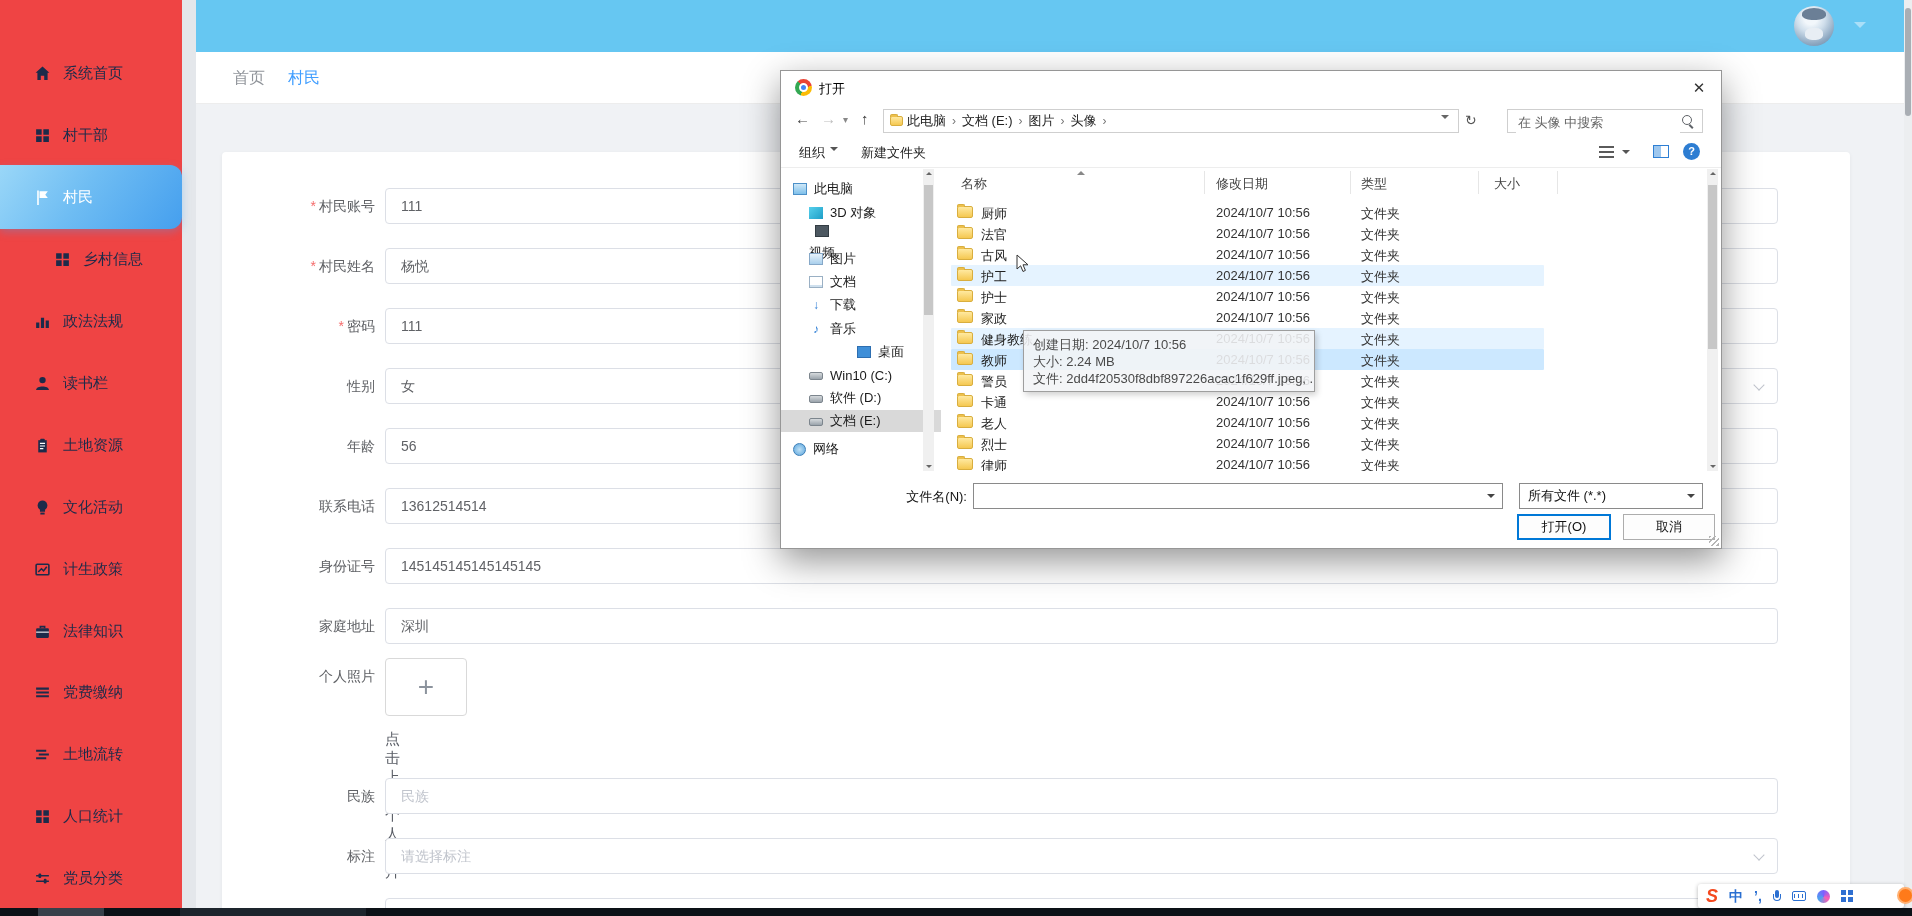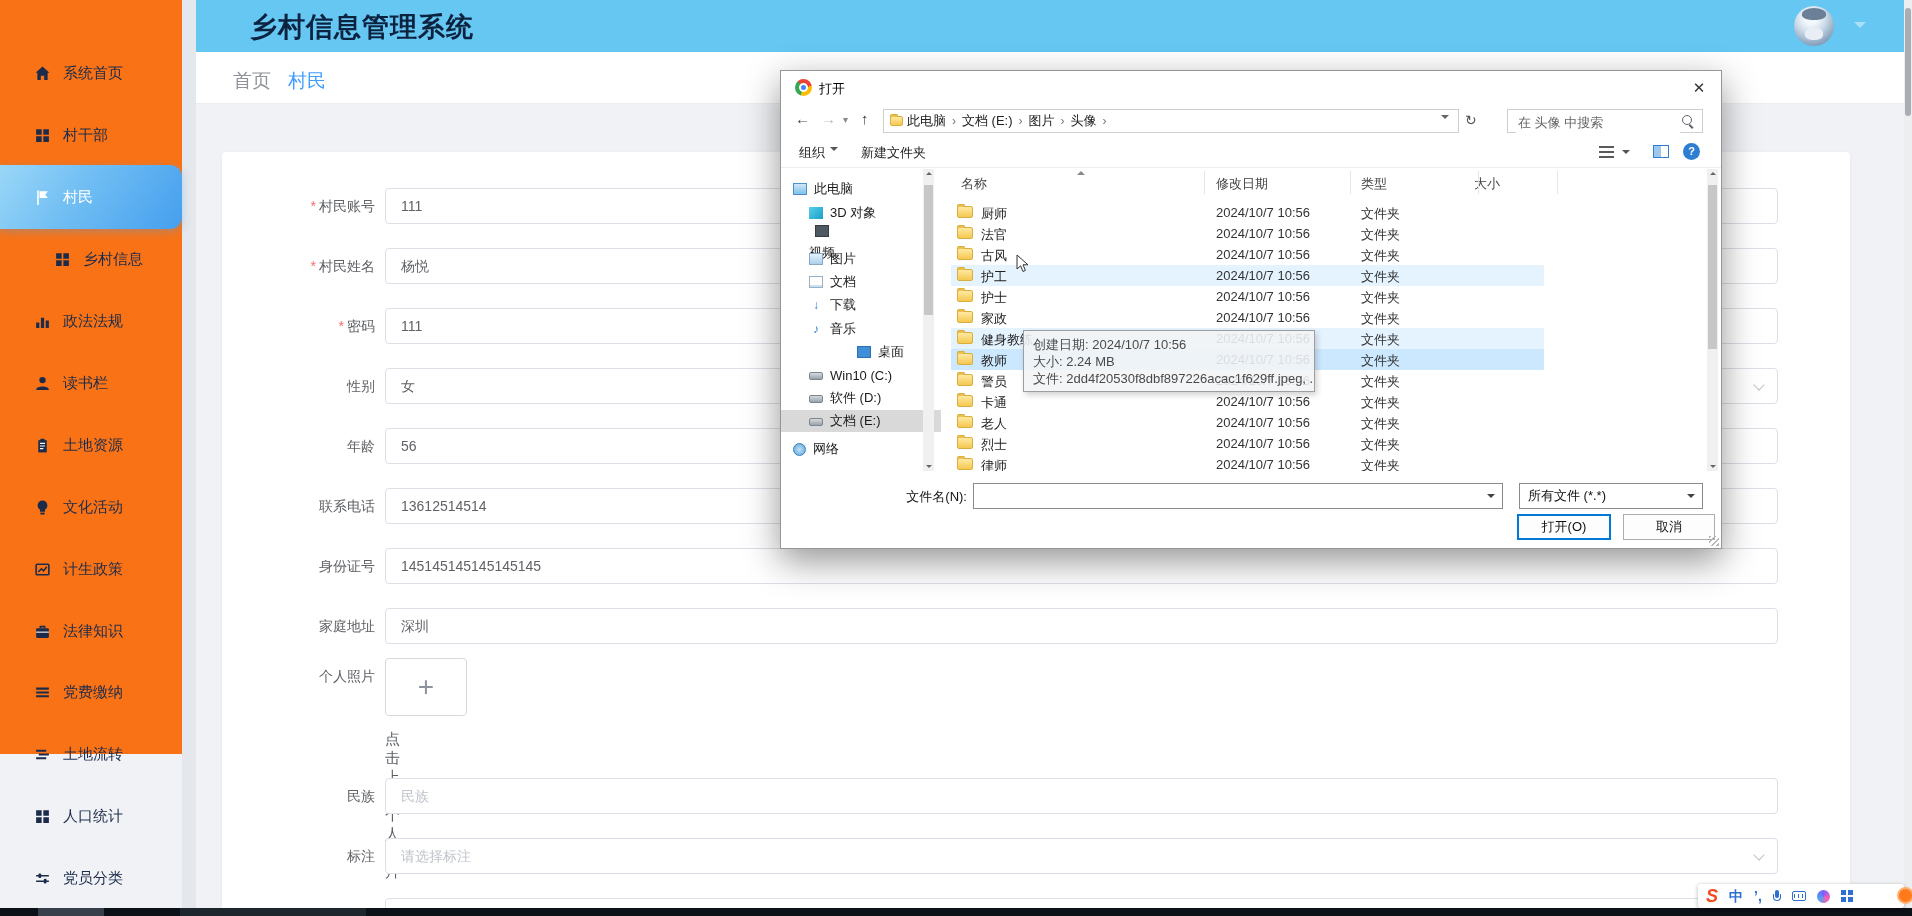--- a/index.html
+++ b/index.html
@@ -5,40 +5,40 @@
   html,body{margin:0;padding:0}
   body{
     width:1912px;height:916px;position:relative;overflow:hidden;
     background:#f0f2f5;
     font-family:"Liberation Sans","DejaVu Sans",sans-serif;
     -webkit-font-smoothing:antialiased;
   }
   .abs{position:absolute}
 
   
-  .sidebar{left:0;top:0;width:182px;height:754px;background:#f97316;z-index:2}
+  .sidebar{left:0;top:0;width:182px;height:908px;background:#ef4444;z-index:2}
   .gutter{left:182px;top:0;width:14px;height:908px;background:#e4e7eb;z-index:1}
   .side-item{position:absolute;left:0;width:182px;height:36px;display:flex;align-items:center;color:#1c2b4a;font-size:15px;cursor:pointer}
   .side-item .sicon{width:17px;height:17px;margin-left:34px;margin-right:12px;flex:none;display:inline-flex}
   .side-item .sicon svg{width:100%;height:100%}
   .side-item.active{height:64px;border-radius:0 12px 12px 0;
     background:linear-gradient(125deg,#9ad7f8 0%,#6fbdf3 45%,#459fee 100%);
     color:#fff;box-shadow:0 3px 8px rgba(69,159,238,.35)}
   .side-label{white-space:nowrap}
 
   
   .app-header{left:196px;top:0;width:1716px;height:52px;background:#66c7f2;z-index:3}
   .app-title{position:absolute;left:54px;top:9px;font-size:27px;font-weight:bold;color:#0c2340;letter-spacing:1px}
   .avatar{position:absolute;left:1598px;top:6px;width:40px;height:40px;border-radius:50%;
     background:radial-gradient(circle at 42% 30%,#f2f7fb 0 18%,#cfdeeb 40%,#8fa9c2 70%,#5f7d9d);overflow:hidden}
   .avatar::before{content:"";position:absolute;left:8px;top:2px;width:24px;height:12px;border-radius:50% 50% 40% 40%;background:#6b7f96}
   .avatar::after{content:"";position:absolute;left:11px;top:22px;width:18px;height:12px;border-radius:40%;background:#e8eef4}
   .hdr-caret{position:absolute;left:1658px;top:22px;width:0;height:0;border:6px solid transparent;border-top-color:#aadff8}
   .tab-bar{left:196px;top:52px;width:1716px;height:51px;background:#fff;border-bottom:1px solid #ededed;z-index:3}
-  .tab{position:absolute;top:16px;font-size:19px;cursor:pointer}
+  .tab{position:absolute;top:16px;font-size:16px;cursor:pointer}
   .tab.t0{left:37px;color:#8f9399}
   .tab.t1{left:92px;color:#409eff}
 
   
   .card{left:222px;top:152px;width:1628px;height:760px;background:#fff;border-radius:4px;box-shadow:0 1px 4px rgba(0,0,0,.05);z-index:2}
   .form-row{position:absolute;left:0;height:36px}
   .flabel{position:absolute;left:200px;width:175px;top:0;height:36px;line-height:36px;text-align:right;font-size:14px;color:#606266;white-space:nowrap}
   .req{color:#f56c6c;font-style:normal;margin-right:3px;font-size:14px}
   .inp{position:absolute;left:385px;top:0;width:1361px;height:34px;border:1px solid #dcdfe6;border-radius:4px;background:#fff;
     font-size:14px;color:#606266;line-height:34px;padding:0 15px;outline:none;font-family:inherit;box-sizing:content-box}
@@ -289,21 +289,20 @@
           <rect x="4.2" y="3.2" width="2.6" height="4.4" rx="1"></rect>
           <rect x="9.2" y="8.3" width="2.6" height="4.4" rx="1"></rect>
         </svg>
       </span>
       <span class="side-label">党员分类</span>
     </div>
   </div>
 <div class="abs gutter"></div>
 
 <div class="abs app-header">
-  <div class="app-title">乡村信息管理系统</div>
   <div class="avatar"></div>
   <div class="hdr-caret"></div>
 </div>
 
 <div class="abs tab-bar">
   <span class="tab t0">首页</span>
   <span class="tab t1">村民</span>
 </div>
 
 <div class="abs card"></div>
@@ -453,21 +452,21 @@
     </div>
   <div class="vscroll" style="left:142px;top:98px;width:11px;height:302px">
     <i class="sarrow up" style="top:3px"></i>
     <div class="vthumb" style="top:16px;height:130px"></div>
     <i class="sarrow down" style="bottom:3px"></i>
   </div>
 
   <span class="list-hdr-label" style="left:180px">名称</span>
   <span class="list-hdr-label" style="left:435px">修改日期</span>
   <span class="list-hdr-label" style="left:580px">类型</span>
-  <span class="list-hdr-label" style="left:693px">大小</span>
+  <span class="list-hdr-label" style="left:713px">大小</span>
   <span class="sort-caret"></span>
   <i class="col-div" style="left:423px"></i>
     <i class="col-div" style="left:569px"></i>
   <i class="col-div" style="left:697px"></i>
     <i class="col-div" style="left:776px"></i>
 
   <div class="files" id="files">
       <div class="frow" style="top: 0px;">
         <i class="band"></i>
         <span class="fold"></span>

